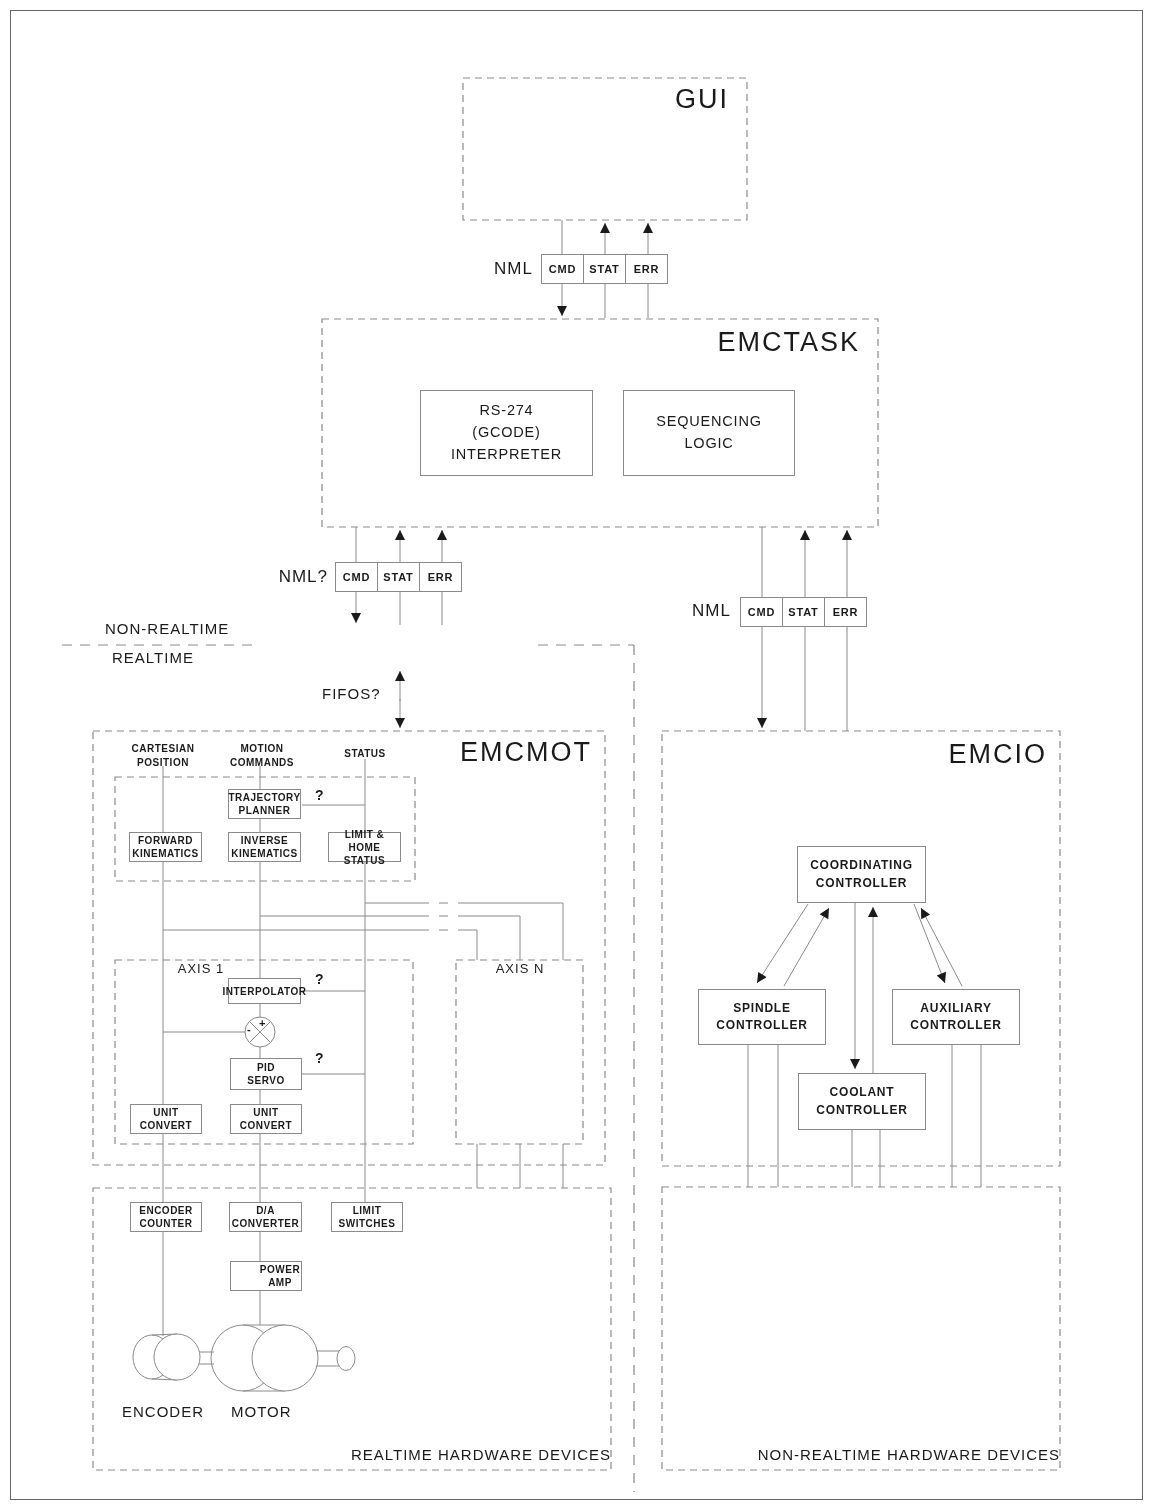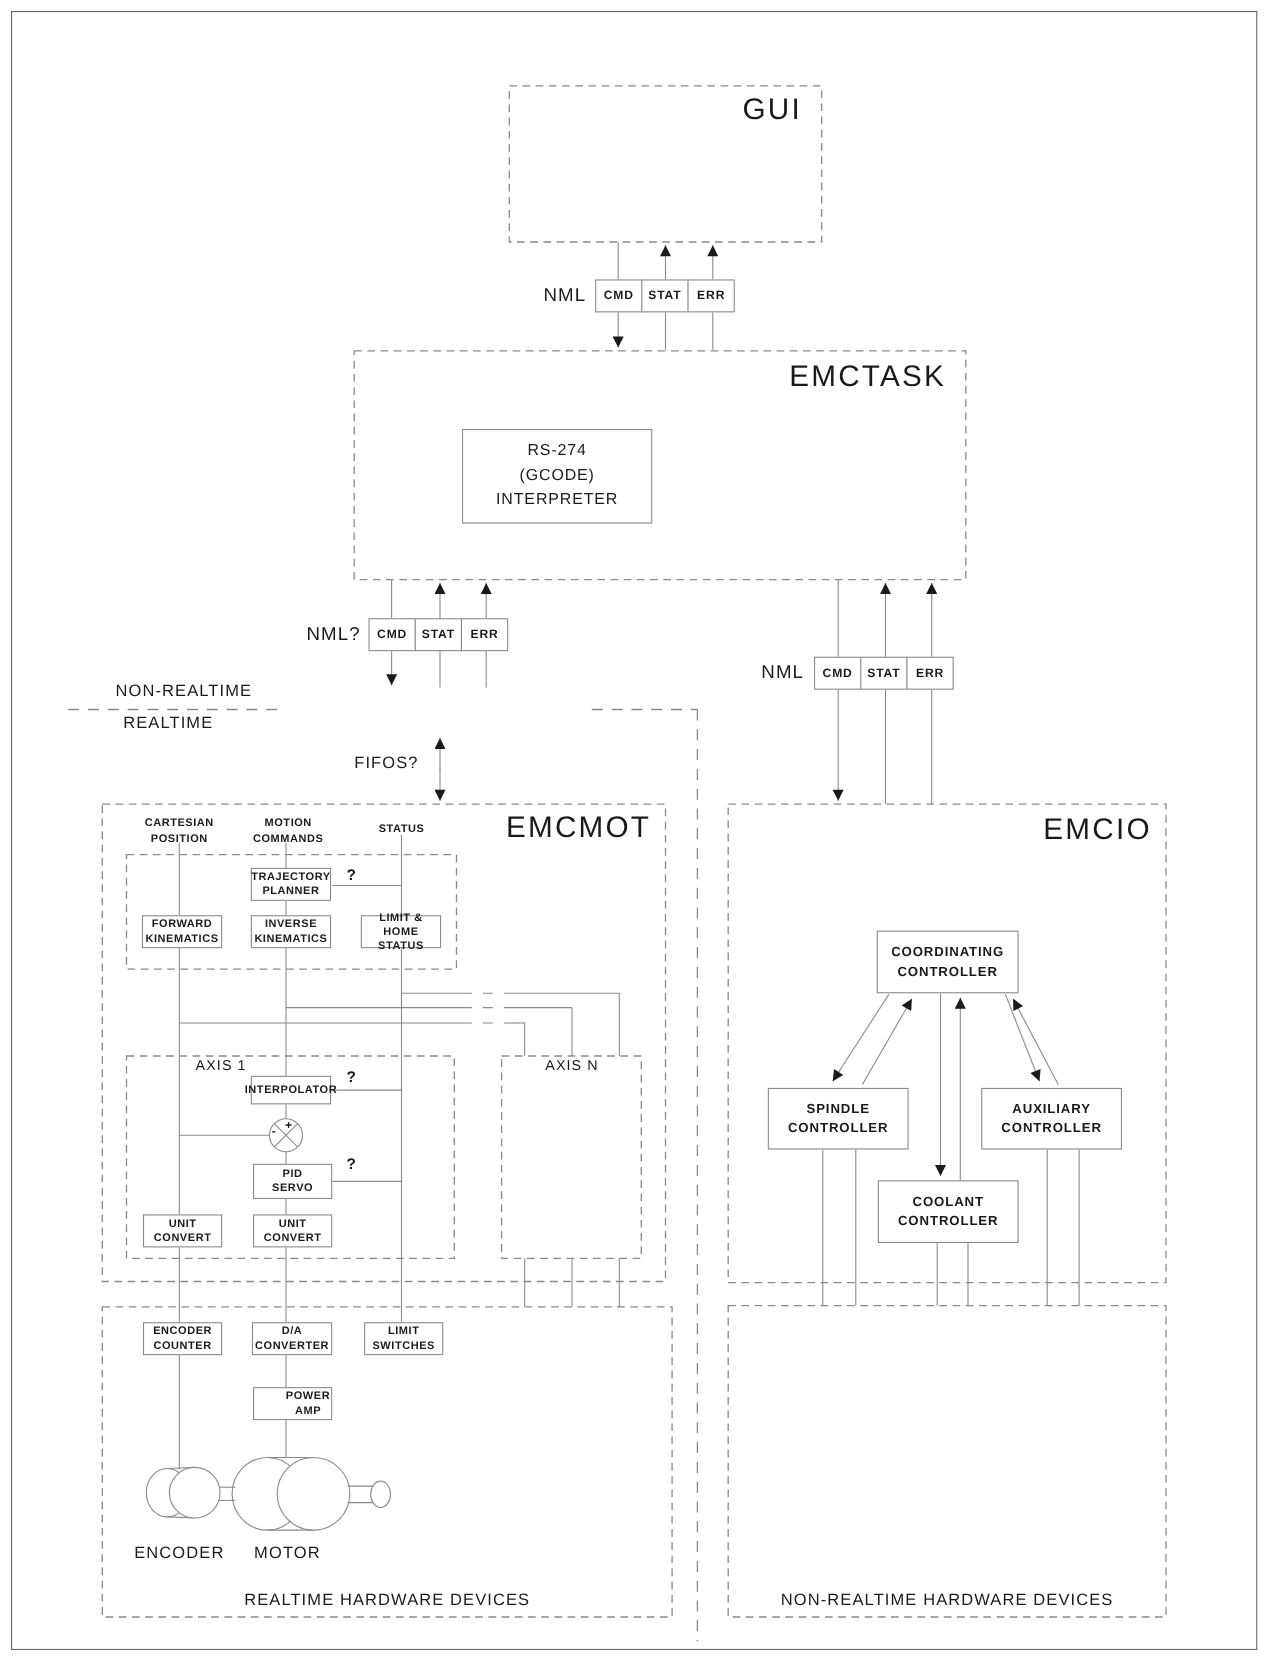--- a/index.html
+++ b/index.html
@@ -20,21 +20,21 @@
   .s18 { font-size: 18px; letter-spacing: 1.2px; }
   .t-big { position: absolute; font-size: 27px; letter-spacing: 2px; white-space: nowrap; }
   .lbl { position: absolute; white-space: nowrap; }
   .l17 { font-size: 17px; letter-spacing: 1px; }
   .l15 { font-size: 15px; letter-spacing: 1px; }
   .l13 { font-size: 13px; letter-spacing: 1px; }
   .colhdr { position: absolute; width: 110px; text-align: center; font-size: 10px;
             font-weight: bold; letter-spacing: 0.5px; line-height: 1.35; }
   .q { position: absolute; font-size: 14px; font-weight: bold; }
   .sumsign { position: absolute; font-size: 11px; font-weight: bold; }
-  .caption { position: absolute; text-align: center; font-size: 15px; letter-spacing: 1px; }
+  .caption { position: absolute; text-align: right; font-size: 15px; letter-spacing: 1px; }
   .ralign { text-align: right; }
   .nmlrow { position: absolute; display: flex; }
   .nmlrow .cell {
     width: 43px; height: 30px; border: 1px solid #8a8a8a; background: #fff;
     display: flex; align-items: center; justify-content: center;
     font-size: 11px; font-weight: bold; letter-spacing: 0.8px; color: #1a1a1a;
   }
   .nmlrow .cell + .cell { margin-left: -1px; }
 </style>
 </head>
@@ -191,20 +191,24 @@
     <div class="cell">CMD</div>
     <div class="cell">STAT</div>
     <div class="cell">ERR</div>
   </div>
 
   <div class="cbox s14" style="left:420px; top:390px; width:173px; height:86px;">
     <div>RS-274</div>
     <div>(GCODE)</div>
     <div>INTERPRETER</div>
   </div>
+  <div class="cbox s14" style="left:623px; top:390px; width:172px; height:86px;">
+    <div>SEQUENCING</div>
+    <div>LOGIC</div>
+  </div>
 
   <div class="lbl l15" style="left:105px; top:620px;">NON-REALTIME</div>
   <div class="lbl l15" style="left:112px; top:649px;">REALTIME</div>
   <div class="lbl l15" style="left:322px; top:685px;">FIFOS?</div>
 
   <div class="colhdr" style="left:108px; top:742px;">
     <div>CARTESIAN</div>
     <div>POSITION</div>
   </div>
   <div class="colhdr" style="left:207px; top:742px;">

